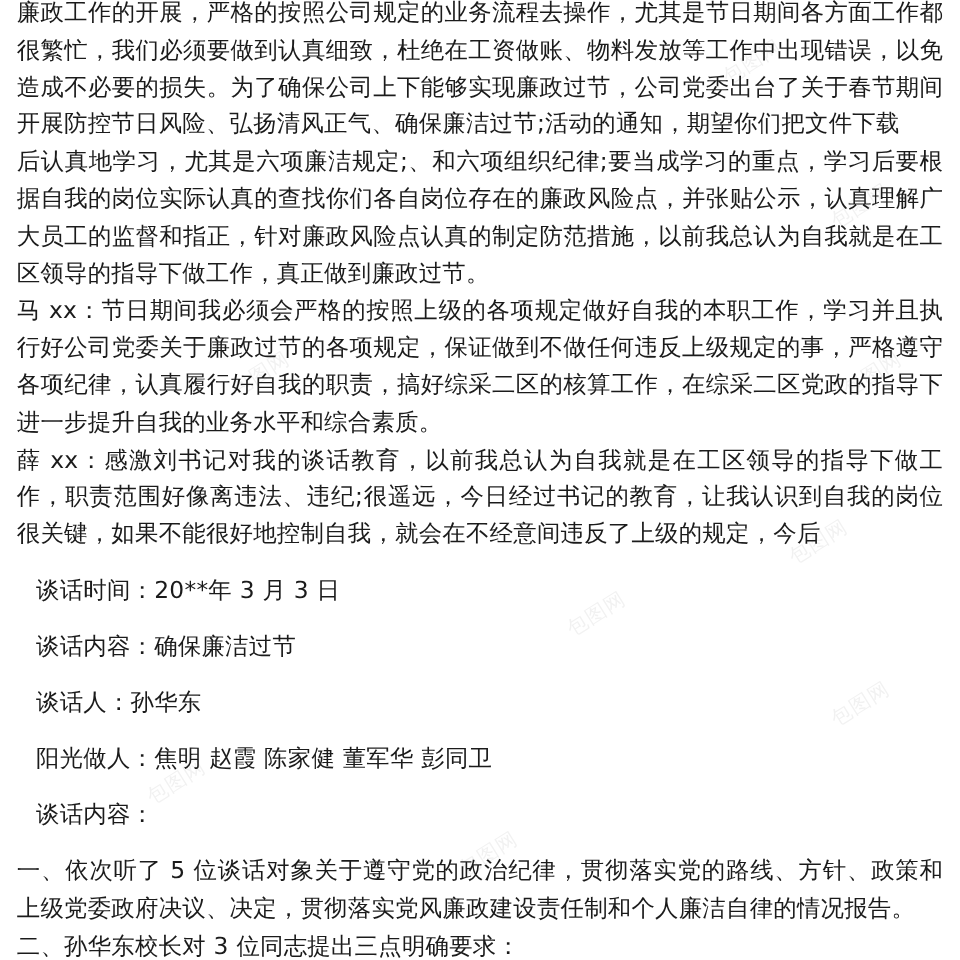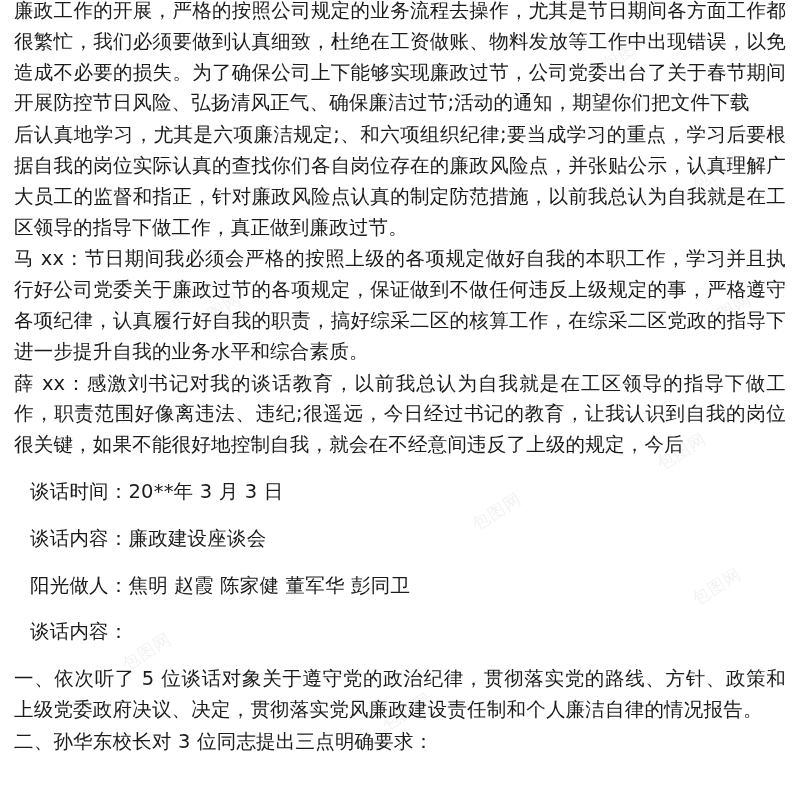--- a/index.html
+++ b/index.html
@@ -93,21 +93,24 @@
 
     <p class="para first clipped-top">廉政工作的开展，严格的按照公司规定的业务流程去操作，尤其是节日期间各方面工作都很繁忙，我们必须要做到认真细致，杜绝在工资做账、物料发放等工作中出现错误，以免造成不必要的损失。为了确保公司上下能够实现廉政过节，公司党委出台了关于春节期间开展防控节日风险、弘扬清风正气、确保廉洁过节;活动的通知，期望你们把文件下载</p>
     <p class="para">后认真地学习，尤其是六项廉洁规定;、和六项组织纪律;要当成学习的重点，学习后要根据自我的岗位实际认真的查找你们各自岗位存在的廉政风险点，并张贴公示，认真理解广大员工的监督和指正，针对廉政风险点认真的制定防范措施，以前我总认为自我就是在工区领导的指导下做工作，真正做到廉政过节。</p>
     <p class="para">马 xx：节日期间我必须会严格的按照上级的各项规定做好自我的本职工作，学习并且执行好公司党委关于廉政过节的各项规定，保证做到不做任何违反上级规定的事，严格遵守各项纪律，认真履行好自我的职责，搞好综采二区的核算工作，在综采二区党政的指导下进一步提升自我的业务水平和综合素质。</p>
     <p class="para">薛 xx：感激刘书记对我的谈话教育，以前我总认为自我就是在工区领导的指导下做工作，职责范围好像离违法、违纪;很遥远，今日经过书记的教育，让我认识到自我的岗位很关键，如果不能很好地控制自我，就会在不经意间违反了上级的规定，今后</p>
 
     <p class="meta-line">
       <span>谈话时间：</span><span>20**年 3 月 3 日</span>
     </p>
     <p class="meta-line">
-      <span>谈话内容：</span><span>廉政建设座谈会</span>
+      <span>谈话内容：</span><span>确保廉洁过节</span>
+    </p>
+    <p class="meta-line">
+      <span>谈话人：</span><span>孙华东</span>
     </p>
     <p class="meta-line">
       <span>阳光做人：</span><span>焦明 赵霞 陈家健 董军华 彭同卫</span>
     </p>
     <p class="meta-line">
       <span>谈话内容：</span><span></span>
     </p>
 
     <p class="para bold">一、依次听了 5 位谈话对象关于遵守党的政治纪律，贯彻落实党的路线、方针、政策和上级党委政府决议、决定，贯彻落实党风廉政建设责任制和个人廉洁自律的情况报告。</p>
     <p class="para bold">二、孙华东校长对 3 位同志提出三点明确要求：</p>

